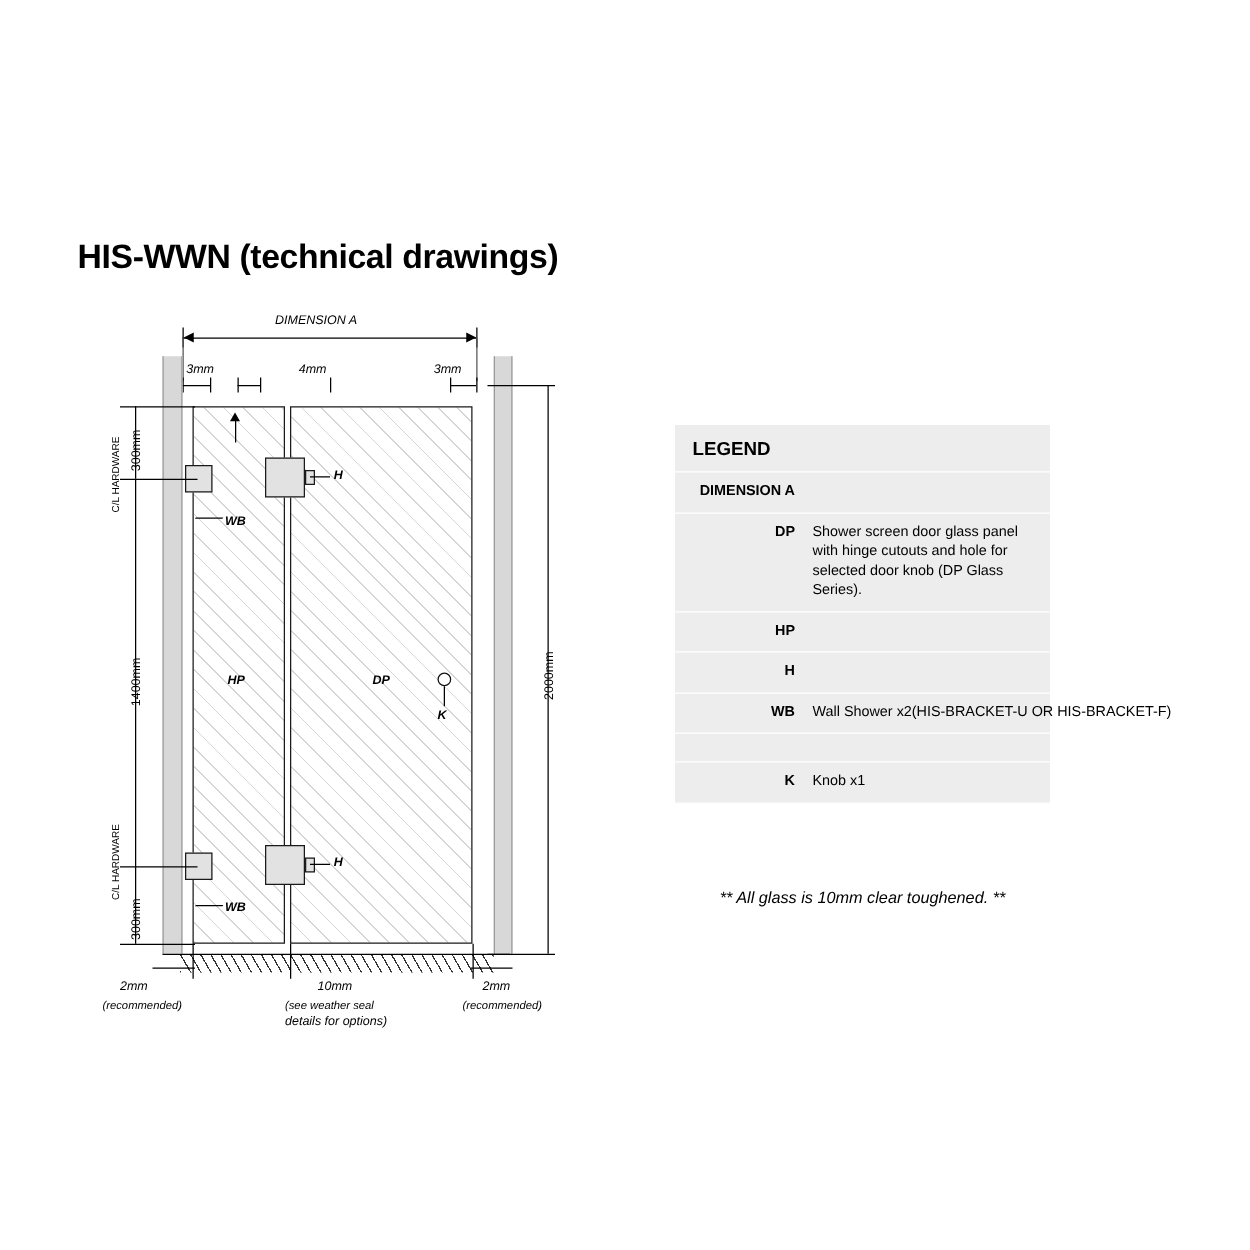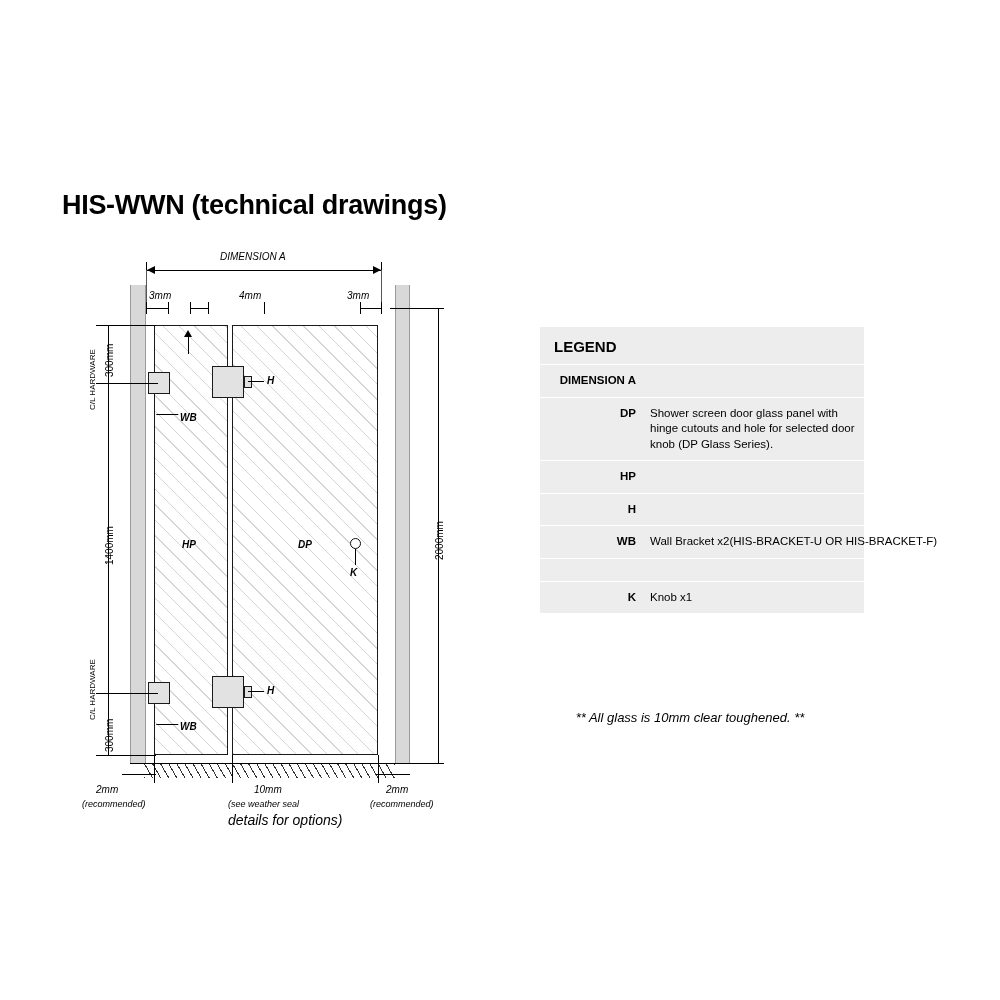--- a/index.html
+++ b/index.html
@@ -101,22 +101,22 @@
         #333 1px,
         rgba(255,255,255,0) 1px,
         rgba(255,255,255,0) 7px
       );
   }
 
   
   #legend {
     position: absolute;
     left: 540px;
-    top: 327px;
-    width: 324px;
+    top: 340px;
+    width: 300px;
     background: #ededed;
     font-size: 11.5px;
   }
   #legend .lg-title {
     padding: 11px 14px 9px 14px;
     font-size: 15px;
     font-weight: bold;
     border-bottom: 1px solid #ffffff;
   }
   .lg-row {
@@ -246,21 +246,21 @@
   <div class="vline" style="left:172px; top:515px; height:28px;"></div>
   <div class="vline" style="left:318px; top:515px; height:28px;"></div>
   <div class="hline" style="left:62px; top:534px; width:34px;"></div>
   <div class="hline" style="left:316px; top:534px; width:34px;"></div>
 
   <div class="lbl lbl-i" style="left:36px; top:544px;">2mm</div>
   <div class="lbl lbl-i" style="left:22px; top:559px; font-size:9px;">(recommended)</div>
 
   <div class="lbl lbl-i" style="left:194px; top:544px;">10mm</div>
   <div class="lbl lbl-i" style="left:168px; top:559px; font-size:9px;">(see weather seal</div>
-  <div class="lbl lbl-i" style="left:168px; top:572px; font-size:14px;">details for options)</div>
+  <div class="lbl lbl-i" style="left:168px; top:572px; font-size:10px;">details for options)</div>
 
   <div class="lbl lbl-i" style="left:326px; top:544px;">2mm</div>
   <div class="lbl lbl-i" style="left:310px; top:559px; font-size:9px;">(recommended)</div>
 </div>
 
 <div id="legend">
   <div class="lg-title">LEGEND</div>
 
   <div class="lg-row">
     <div class="lg-key">DIMENSION A</div>
@@ -274,21 +274,21 @@
   <div class="lg-row">
     <div class="lg-key">HP</div>
   </div>
 
   <div class="lg-row">
     <div class="lg-key">H</div>
   </div>
 
   <div class="lg-row wide">
     <div class="lg-key">WB</div>
-    <div class="lg-val">Wall Bracket x2(HIS-BRACKET-U OR HIS-BRACKET-F)</div>
+    <div class="lg-val">Wall Shower x2(HIS-BRACKET-U OR HIS-BRACKET-F)</div>
   </div>
 
   <div class="lg-row spacer">
     <div class="lg-key"></div>
     <div class="lg-val"></div>
   </div>
 
   <div class="lg-row">
     <div class="lg-key">K</div>
     <div class="lg-val">Knob x1</div>

